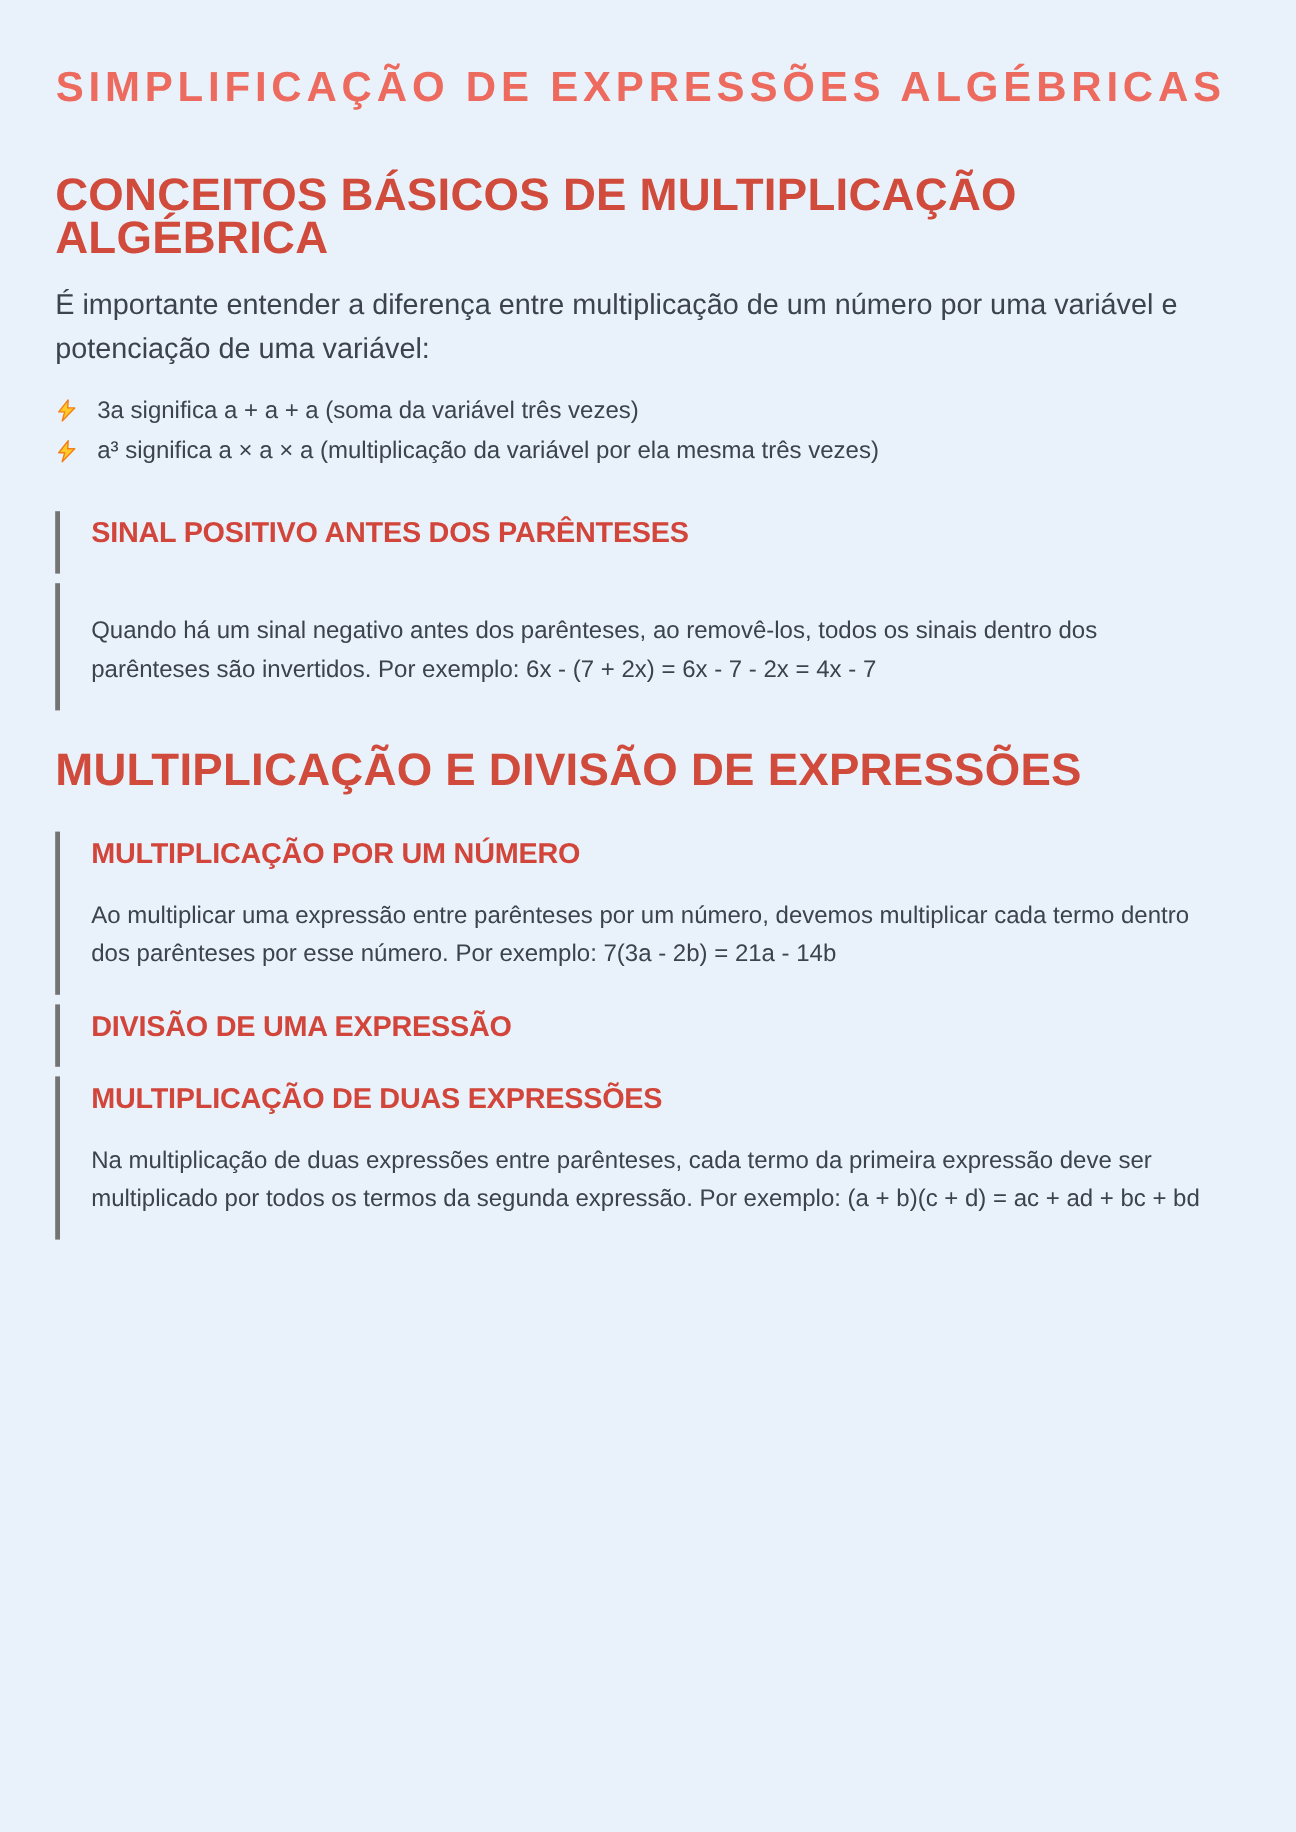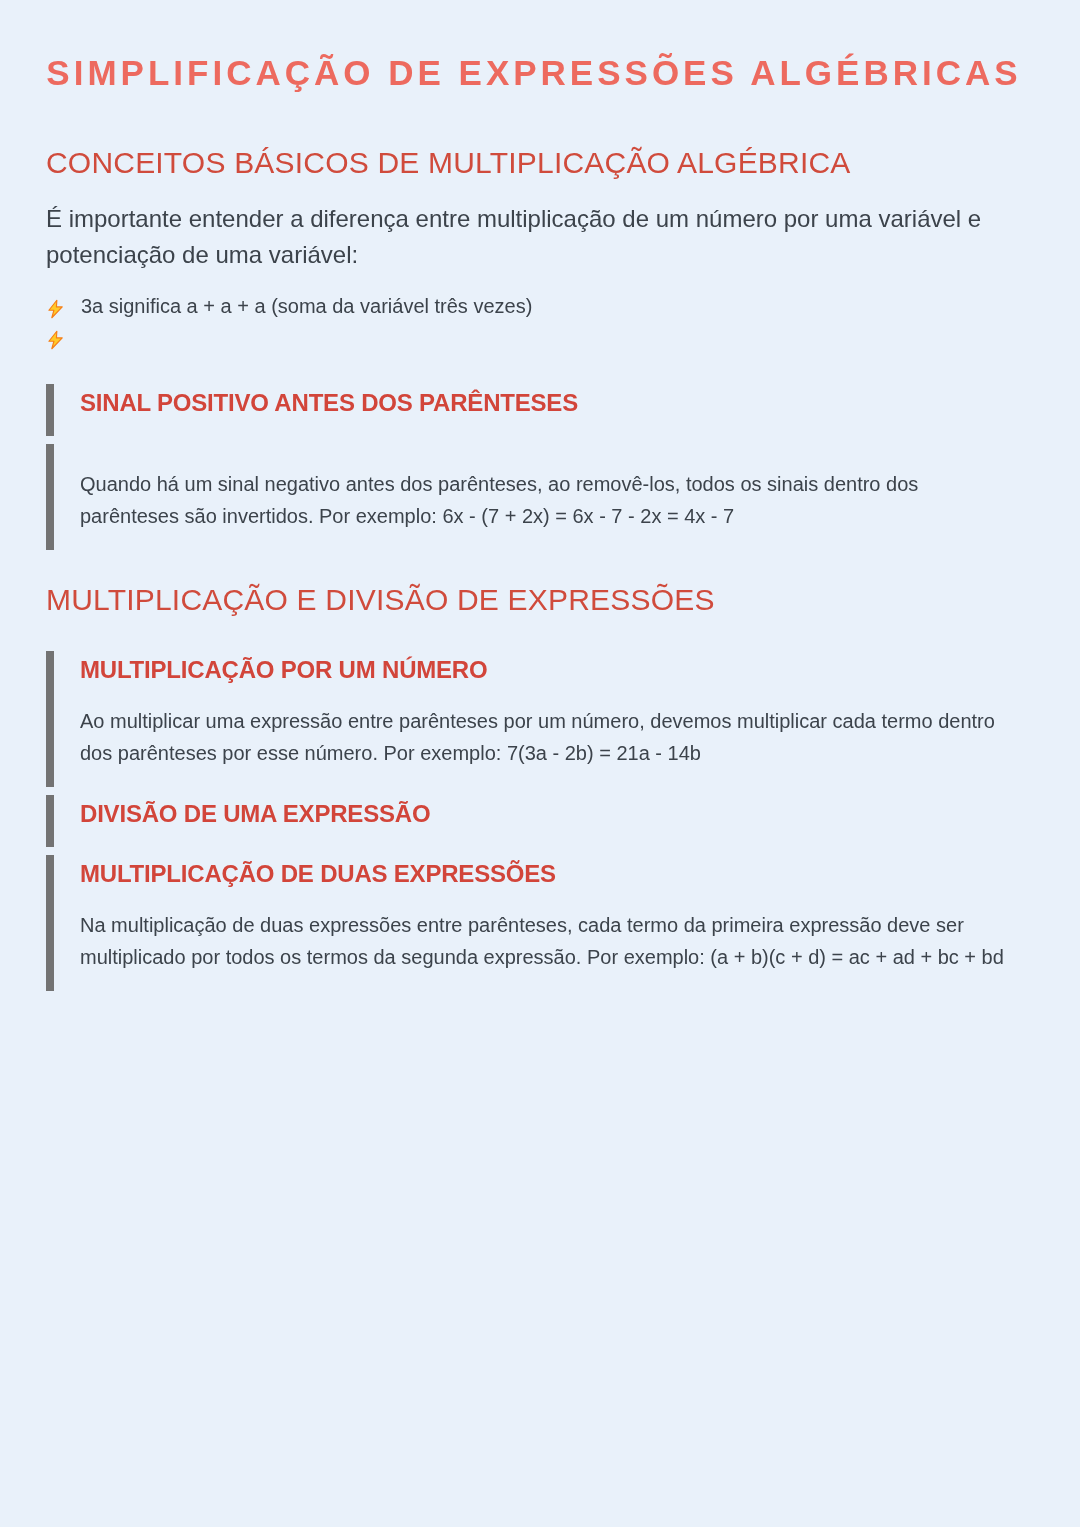--- a/index.html
+++ b/index.html
@@ -25,22 +25,22 @@
     padding-top: 52px;
     text-align: center;
     font-size: 35px;
     font-weight: bold;
     letter-spacing: 4px;
     color: #ed6a5f;
     line-height: 42px;
   }
   h2.section-heading {
     margin: 0;
-    font-size: 30px;
-    font-weight: normal;
+    font-size: 38px;
+    font-weight: bold;
     color: #d04b3c;
     line-height: 36px;
     letter-spacing: 0.2px;
   }
   .section-conceitos h2 { margin-top: 51px; }
   .section-operacoes h2 { margin-top: 30px; }
   .section-multdiv  h2 { margin-top: 32px; }
 
   .intro {
     margin: 20px 0 0 0;
@@ -48,33 +48,33 @@
     line-height: 36px;
     max-width: 975px;
   }
   .bullets {
     list-style: none;
     margin: 16px 0 0 0;
     padding: 0;
   }
   .bullets li {
     display: flex;
-    align-items: center;
+    align-items: flex-start;
     line-height: 34px;
     font-size: 20px;
   }
   .bolt {
     flex: 0 0 20px;
     width: 20px;
     height: 22px;
     margin: 6px 15px 0 0;
   }
   .sub {
     margin-top: 33px;
-    border-left: 8px solid #737373;
+    border-left: 4px solid #737373;
     padding: 4px 0 18px 26px;
   }
   .sub + .sub { margin-top: 8px; }
   .sub h3 {
     margin: 0;
     font-size: 24px;
     font-weight: bold;
     color: #d2453a;
     line-height: 30px;
     letter-spacing: -0.2px;
@@ -100,20 +100,21 @@
       <li>
         <svg class="bolt" viewBox="0 0 24 24" aria-hidden="true">
           <polygon points="13,1.5 3.5,13.5 9.5,13.5 7,22.5 19.5,9.5 12.5,9.5" fill="#ffca28" stroke="#f57f17" stroke-width="1.4" stroke-linejoin="round"></polygon>
         </svg>
         <span>3a significa a + a + a (soma da variável três vezes)</span>
       </li>
       <li>
         <svg class="bolt" viewBox="0 0 24 24" aria-hidden="true">
           <polygon points="13,1.5 3.5,13.5 9.5,13.5 7,22.5 19.5,9.5 12.5,9.5" fill="#ffca28" stroke="#f57f17" stroke-width="1.4" stroke-linejoin="round"></polygon>
         </svg>
+        <span>a³ significa a × a × a (multiplicação da variável por ela mesma três vezes)</span>
       </li>
     </ul>
   </section>
 
   <section class="section-operacoes">
 
     <div class="sub">
       <h3>SINAL POSITIVO ANTES DOS PARÊNTESES</h3>
     </div>
 

